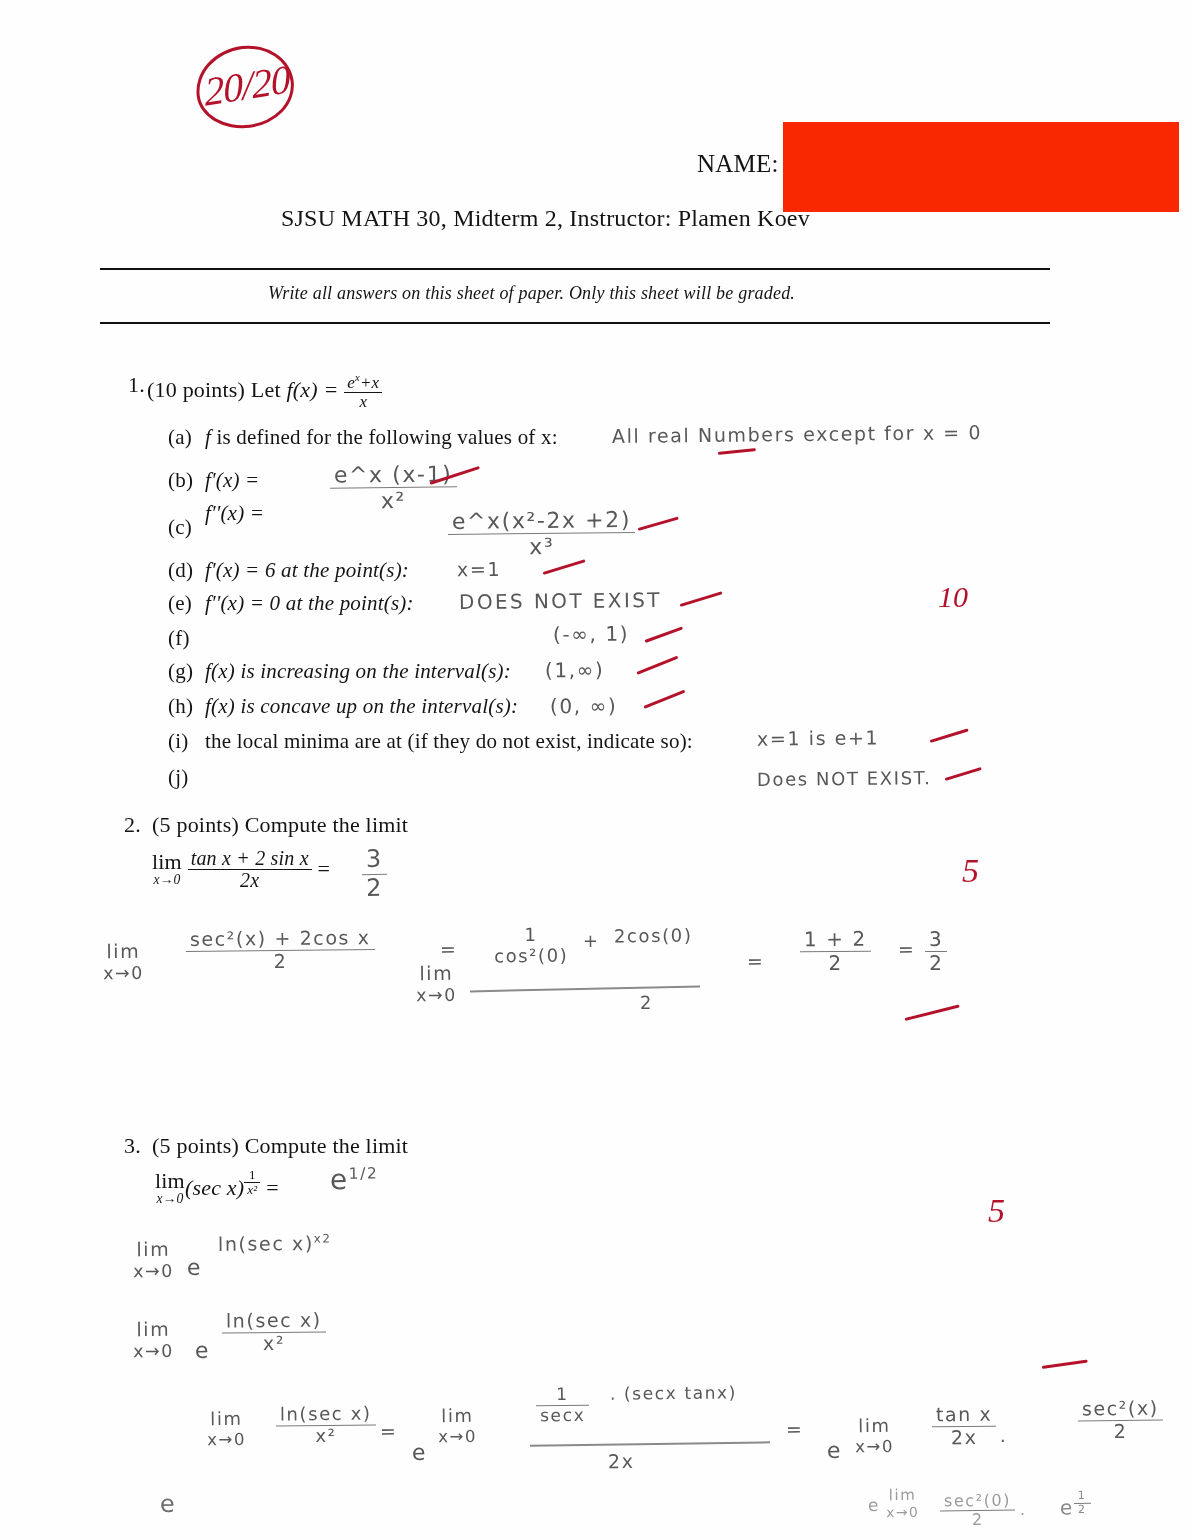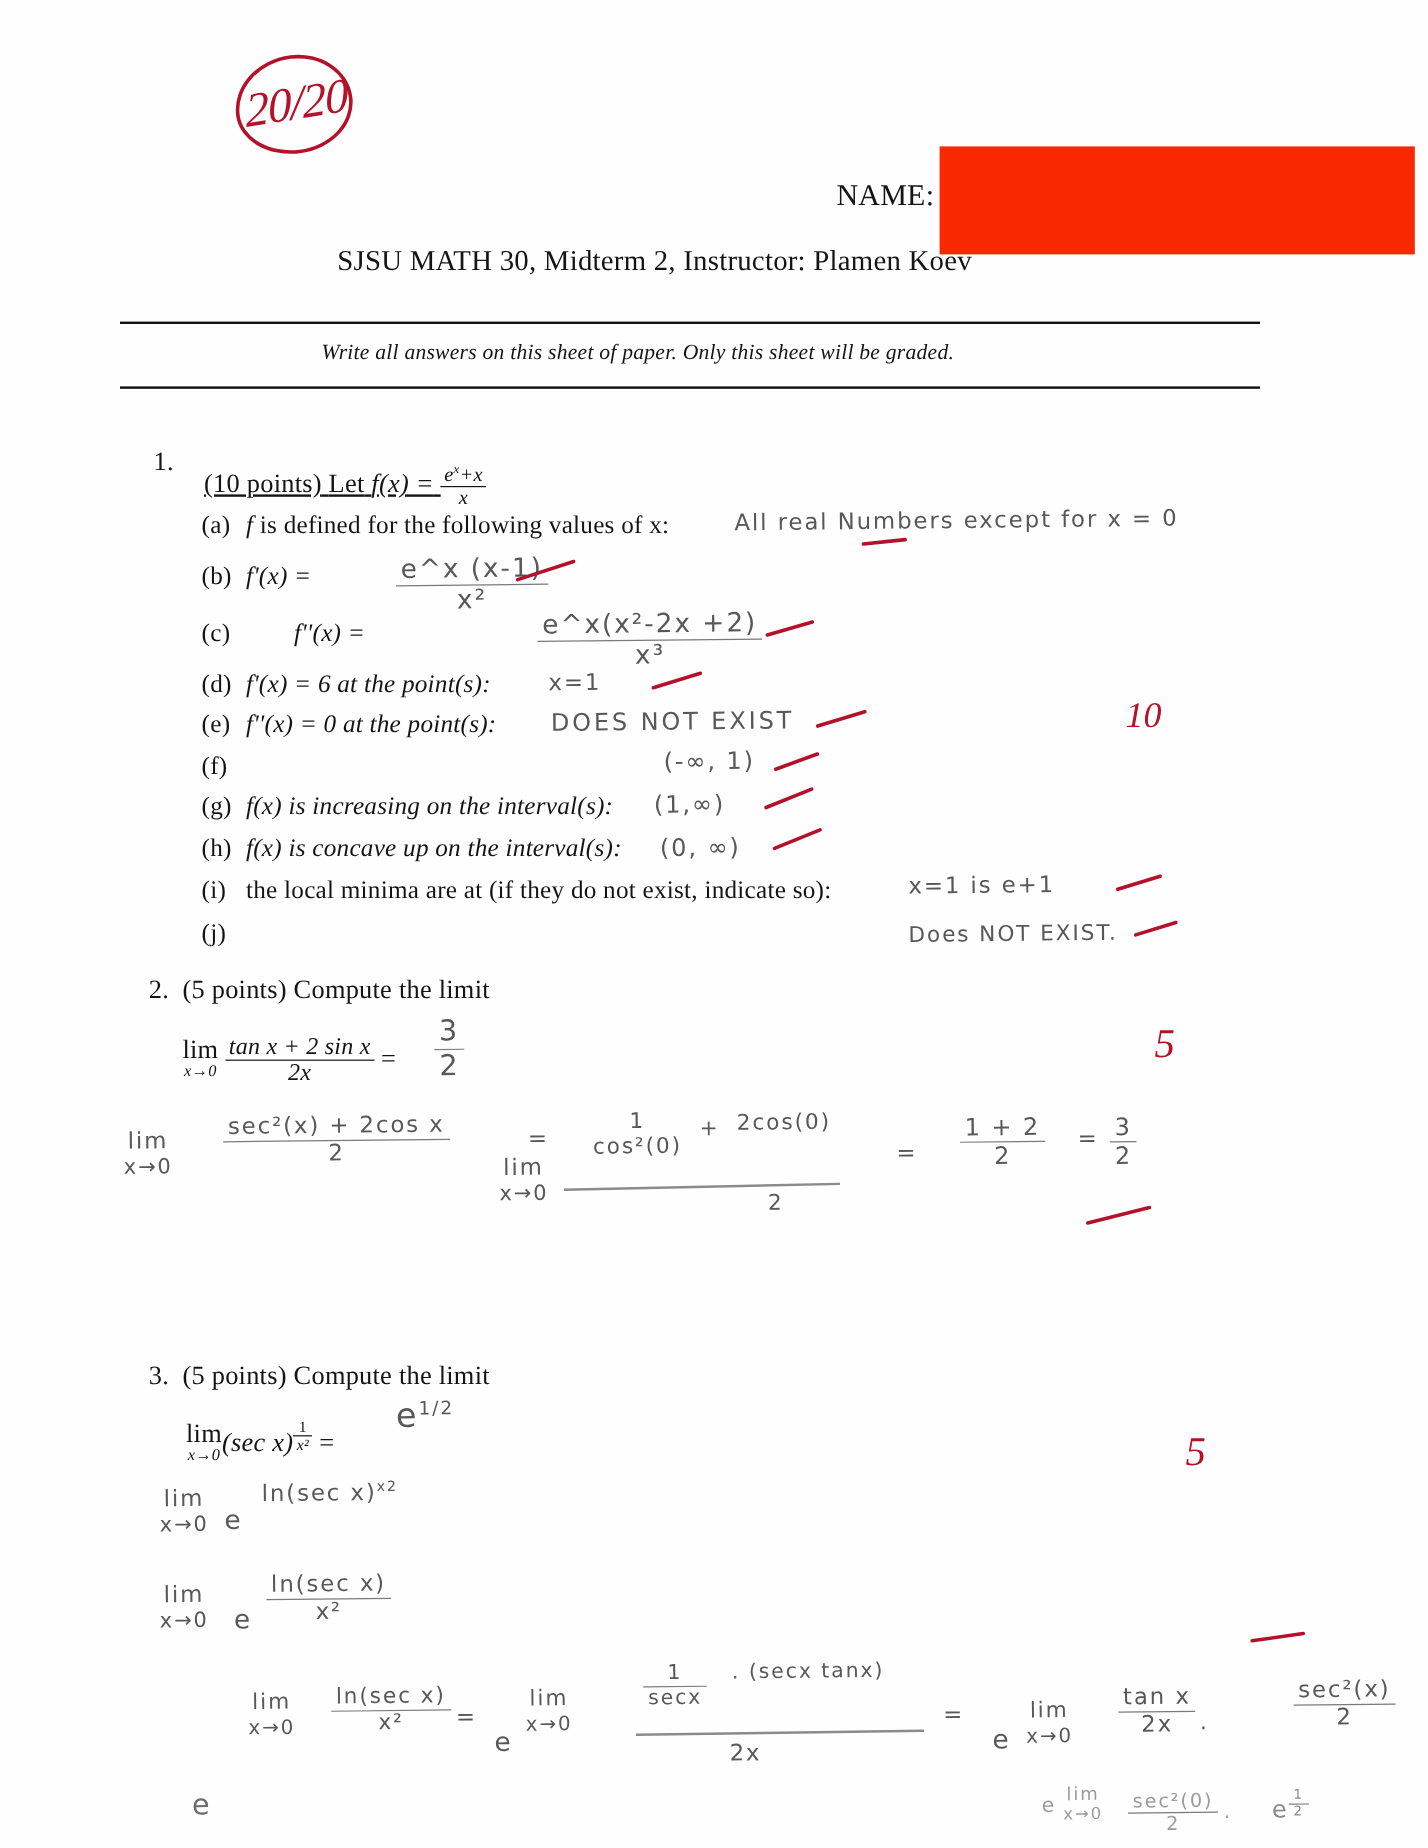--- a/index.html
+++ b/index.html
@@ -122,21 +122,21 @@
     white-space: nowrap;
   }
 
   
   .frac {
     display: inline-block;
     vertical-align: -0.55em;
     text-align: center;
     line-height: 1.05;
   }
-  .frac .num { display: block; padding: 0 3px; margin-top: 14px; }
+  .frac .num { display: block; padding: 0 3px; }
   .frac .den { display: block; border-top: 1.4px solid #141414; padding: 0 3px; }
 
   .frac-hand {
     display: inline-block;
     vertical-align: -0.55em;
     text-align: center;
     line-height: 1.15;
   }
   .frac-hand .num { display: block; padding: 0 4px; }
   .frac-hand .den { display: block; border-top: 1.6px solid #7a7a7a; padding: 0 4px; }
@@ -172,21 +172,21 @@
 
   <div class="abs printed" id="name-label">NAME:</div>
   <div class="abs" id="name-redaction"></div>
   <div class="abs printed" id="course-line">SJSU MATH 30, Midterm 2, Instructor: Plamen Koev</div>
 
   <div class="abs rule" id="rule-top"></div>
   <div class="abs printed serif-italic" id="instructions">Write all answers on this sheet of paper. Only this sheet will be graded.</div>
   <div class="abs rule" id="rule-bottom"></div>
 
   <div class="abs printed prob-num" style="left:128px; top:372px;">1.</div>
-  <div class="abs printed prob-head" style="left:170px; top:372px;text-decoration:underline;">
+  <div class="abs printed prob-head" style="left:147px; top:372px;">
     <span>(10 points)</span>
     <span>Let</span>
     <span class="mathvar">f(x) =</span>
     <span class="frac" style="font-size:17px;">
       <span class="num"><span class="mathvar">e</span><sup class="s mathvar">x</sup><span class="mathvar">+x</span></span>
       <span class="den mathvar">x</span>
     </span>
   </div>
 
   <div class="abs printed sub-item" style="left:168px; top:425px;">(a)</div>
@@ -201,21 +201,21 @@
   <div class="abs printed sub-item mathvar" style="left:205px; top:468px;">f'(x) =</div>
   <div class="abs hand" style="left:330px; top:462px; font-size:22px;">
     <span class="frac-hand">
       <span class="num">e^x (x-1)</span>
       <span class="den">x²</span>
     </span>
   </div>
   <div class="abs check" style="left:430px; top:482px; width:52px; transform:rotate(-18deg);"></div>
 
   <div class="abs printed sub-item" style="left:168px; top:515px;">(c)</div>
-  <div class="abs printed sub-item mathvar" style="left:205px; top:515px;margin-left:40px;">f''(x) =</div>
+  <div class="abs printed sub-item mathvar" style="left:205px; top:501px;">f''(x) =</div>
   <div class="abs hand" style="left:448px; top:508px; font-size:22px;">
     <span class="frac-hand">
       <span class="num">e^x(x²-2x +2)</span>
       <span class="den">x³</span>
     </span>
   </div>
   <div class="abs check" style="left:638px; top:528px; width:42px; transform:rotate(-16deg);"></div>
 
   <div class="abs printed sub-item" style="left:168px; top:558px;">(d)</div>
   <div class="abs printed sub-item mathvar" style="left:205px; top:558px;">f'(x) = 6 at the point(s):</div>

